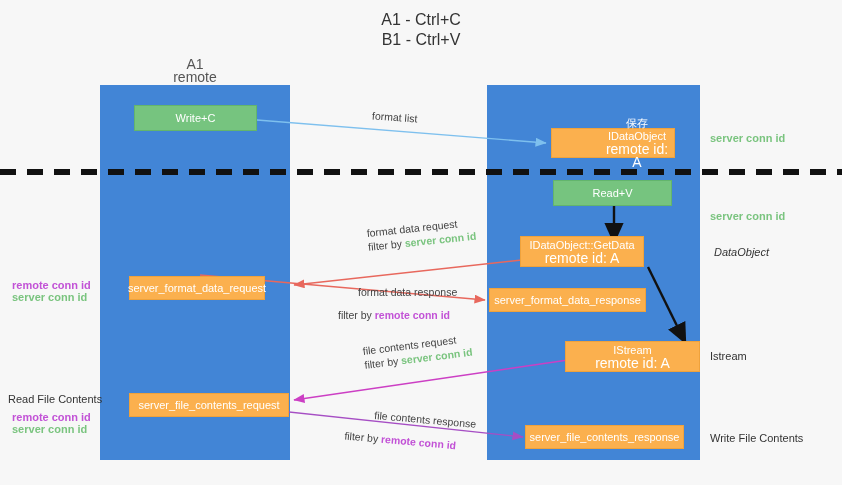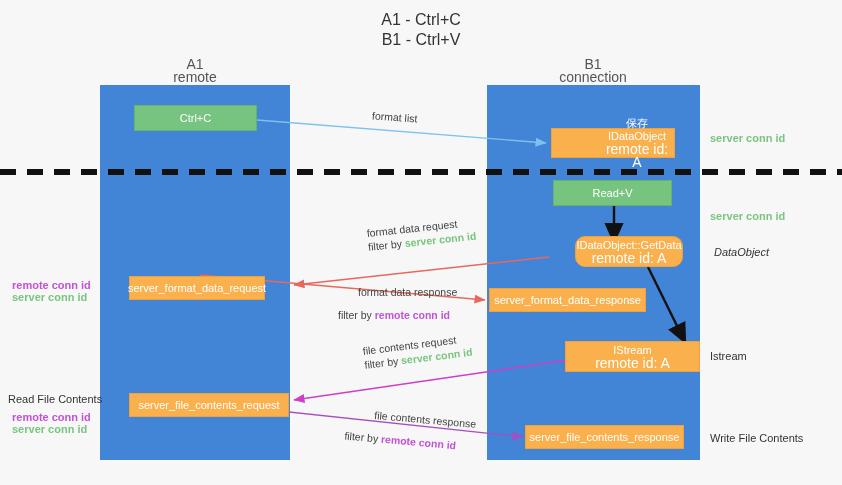--- a/index.html
+++ b/index.html
@@ -56,24 +56,20 @@
 
   <div class="title">
     <div>A1 - Ctrl+C</div>
     <div>B1 - Ctrl+V</div>
   </div>
 
   <div class="lane-head" style="left:130px;top:58px;width:130px;">
     <div>A1</div>
     <div>remote</div>
   </div>
-  <div class="lane-head" style="left:528px;top:58px;width:130px;">
-    <div>B1</div>
-    <div>connection</div>
-  </div>
 
   <div class="lane" style="left:100px;top:85px;width:190px;height:375px;"></div>
   <div class="lane" style="left:487px;top:85px;width:213px;height:375px;"></div>
 
   <svg class="overlay" viewBox="0 0 842 485">
     <defs>
       <marker id="ar-blue" markerWidth="9" markerHeight="9" refX="7.5" refY="3.2" orient="auto">
         <path d="M0,0 L8,3.2 L0,6.4 z" fill="#7ec0ee"></path>
       </marker>
       <marker id="ar-red" markerWidth="9" markerHeight="9" refX="7.5" refY="3.2" orient="auto">
@@ -101,41 +97,41 @@
     <line x1="549" y1="257" x2="294" y2="285" stroke="#e8685d" stroke-width="1.4" marker-end="url(#ar-red)"></line>
 
     <line x1="200" y1="275" x2="485" y2="300" stroke="#e8685d" stroke-width="1.4" marker-end="url(#ar-red)"></line>
 
     <line x1="568" y1="360" x2="294" y2="400" stroke="#cc3fc4" stroke-width="1.4" marker-end="url(#ar-mag)"></line>
 
     <line x1="215" y1="404" x2="523" y2="437" stroke="#a64ec4" stroke-width="1.4" marker-end="url(#ar-pur)"></line>
   </svg>
 
   <div class="node green" style="left:134px;top:105px;width:123px;height:26px;">
-    <div>Ctrl+C</div>
+    <div>Write+C</div>
   </div>
 
   <div class="node orange" style="left:129px;top:276px;width:136px;height:24px;">
     <div>server_format_data_request</div>
   </div>
 
   <div class="node orange" style="left:129px;top:393px;width:160px;height:24px;">
     <div>server_file_contents_request</div>
   </div>
 
   <div class="node orange" style="left:551px;top:128px;width:124px;height:30px;padding-left:48px;">
     <div>保存IDataObject</div>
     <div class="l2">remote id: A</div>
   </div>
 
   <div class="node green" style="left:553px;top:180px;width:119px;height:26px;">
     <div>Read+V</div>
   </div>
 
-  <div class="node orange" style="left:575px;top:236px;width:108px;height:31px;border-radius:10px;">
+  <div class="node orange" style="left:520px;top:236px;width:124px;height:31px;">
     <div>IDataObject::GetData</div>
     <div class="l2">remote id: A</div>
   </div>
 
   <div class="node orange" style="left:565px;top:341px;width:135px;height:31px;">
     <div>IStream</div>
     <div class="l2">remote id: A</div>
   </div>
 
   <div class="node orange" style="left:489px;top:288px;width:157px;height:24px;">

